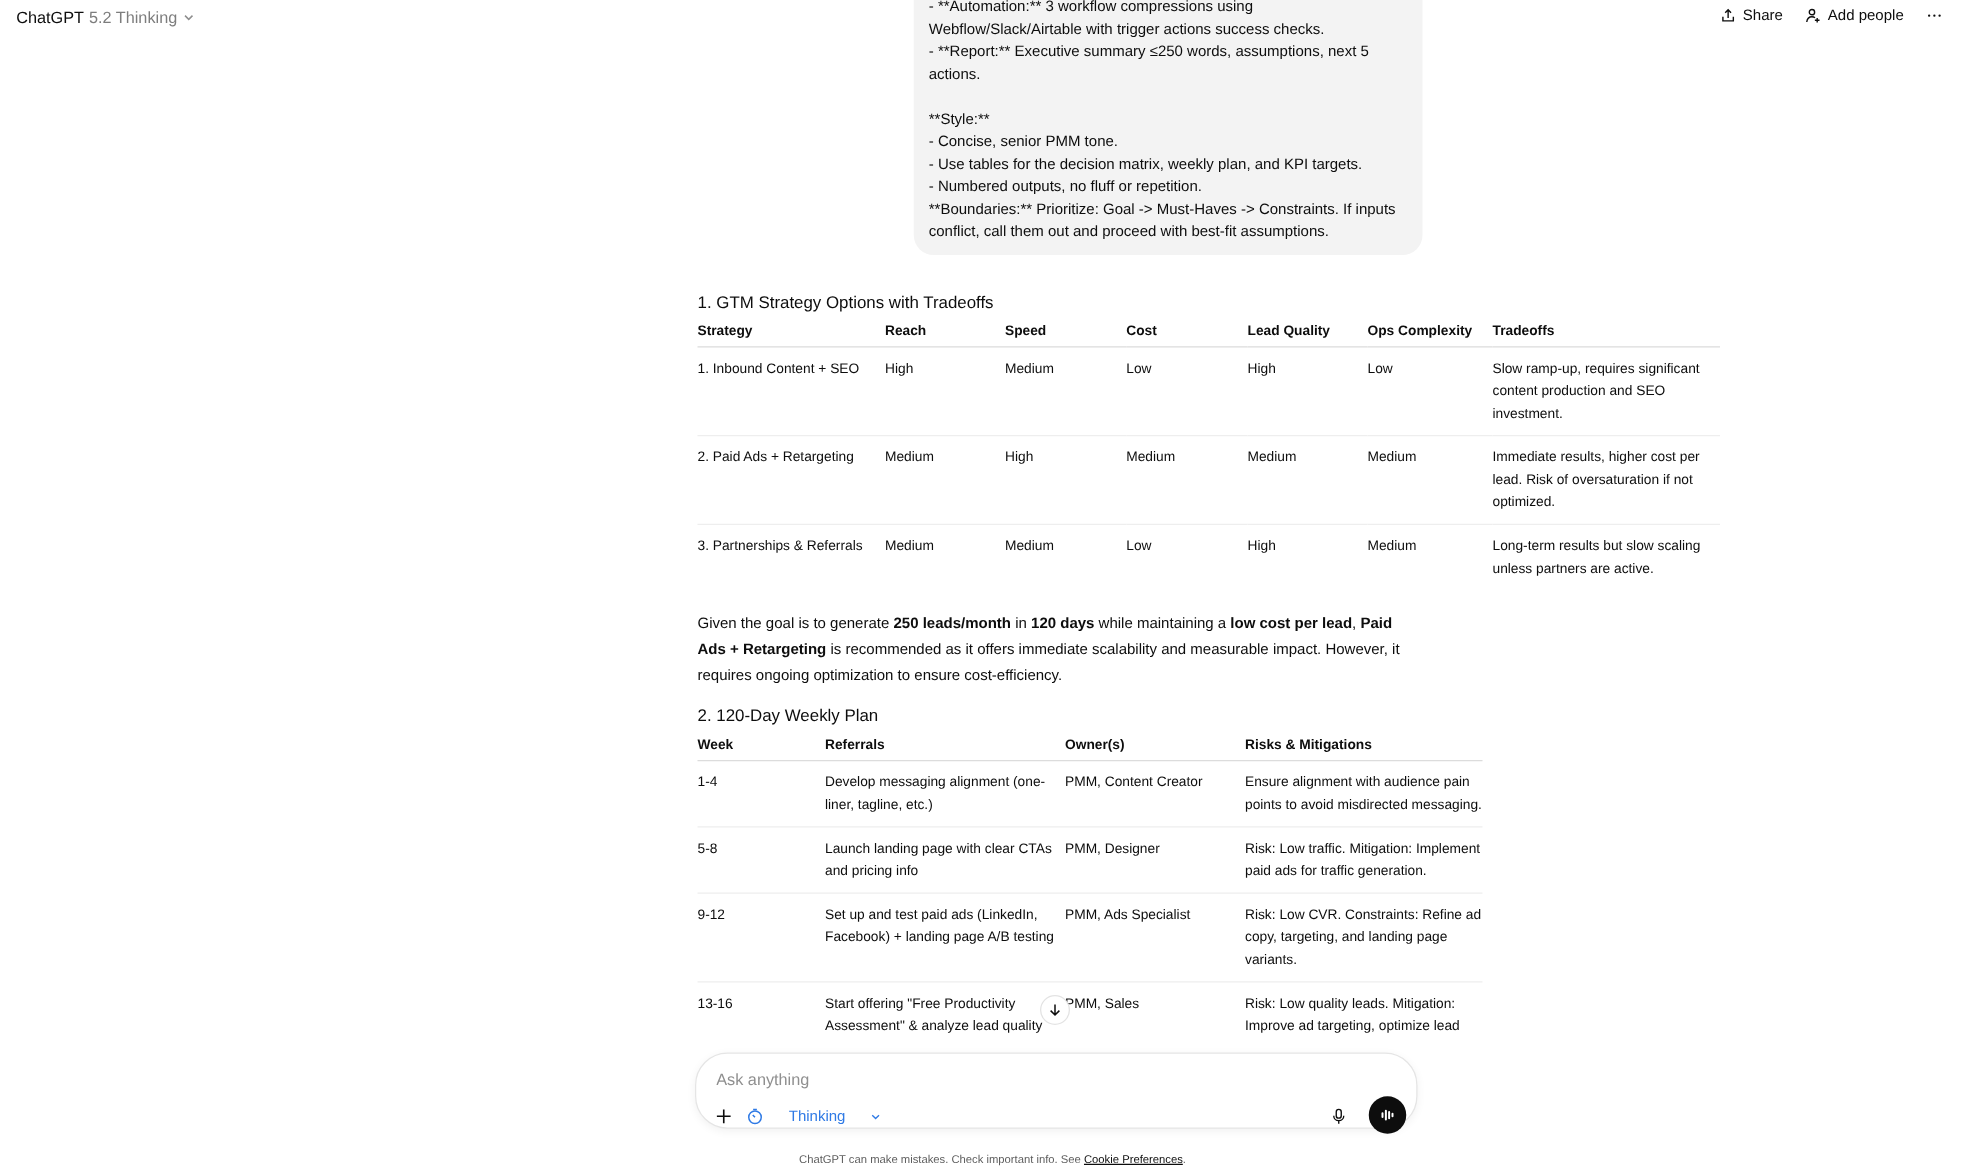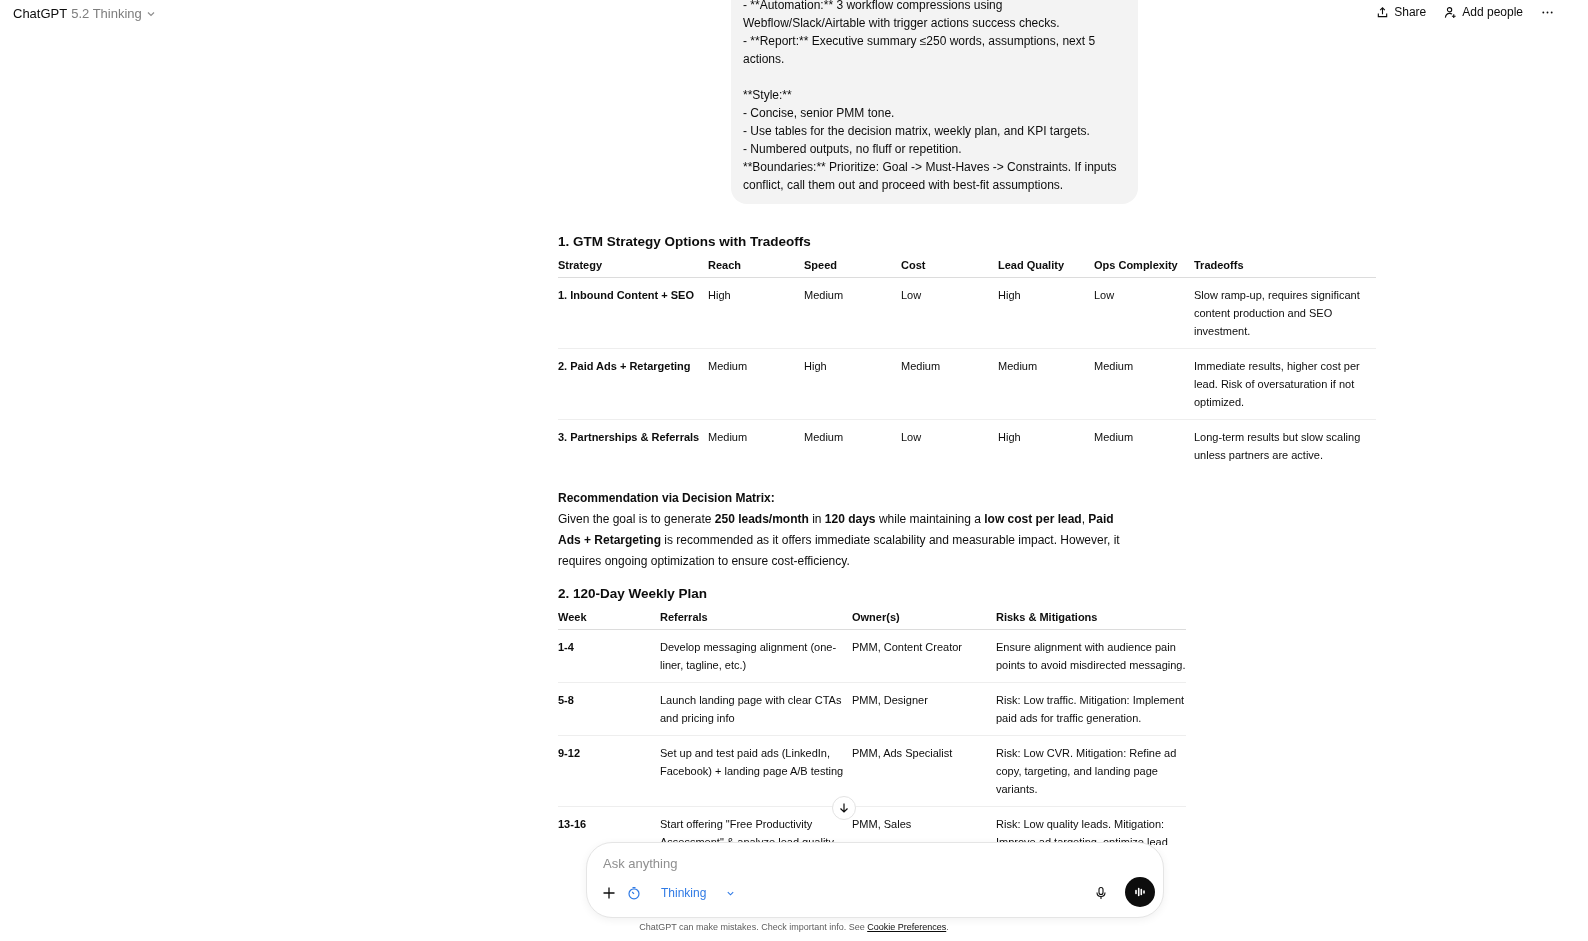--- a/index.html
+++ b/index.html
@@ -16,45 +16,45 @@
   .top-btn { display: flex; align-items: center; gap: 5px; cursor: pointer; color: #0d0d0d; }
   .top-btn svg { width: 13px; height: 13px; }
 
   
   .content { position: absolute; left: 0; top: 0; width: 1588px; height: 845px; overflow: hidden; }
 
   .user-bubble { position: absolute; left: 731px; top: -12px; width: 407px; background: #f3f3f3; border-radius: 0 0 16px 16px; padding: 8px 12px 10px 12px; font-size: 12px; line-height: 18px; color: #0d0d0d; }
   .user-bubble p { white-space: pre-wrap; }
 
   .answer { position: absolute; left: 558px; top: 234px; width: 830px; font-size: 11px; color: #0d0d0d; }
-  h2.sec { font-size: 13.5px; font-weight: 700; margin-bottom: 6px; }
+  h2.sec { font-size: 13.5px; font-weight: 400; margin-bottom: 6px; }
   table { border-collapse: collapse; font-size: 11px; }
   th { text-align: left; font-weight: 600; padding: 4px 0 6px 0; border-bottom: 1.5px solid #dcdcdc; }
   td { vertical-align: top; padding: 8px 0 8px 0; line-height: 18px; border-bottom: 1px solid #eeeeee; }
   tr:last-child td { border-bottom: none; }
-  td.strong { font-weight: 700; }
+  td.strong { font-weight: 400; }
 
   .gtm-table { width: 818px; }
   .gtm-table col.c1 { width: 150px; } .gtm-table col.c2 { width: 96px; } .gtm-table col.c3 { width: 97px; }
   .gtm-table col.c4 { width: 97px; } .gtm-table col.c5 { width: 96px; } .gtm-table col.c6 { width: 100px; } .gtm-table col.c7 { width: 182px; }
 
   .reco { margin-top: 16px; font-size: 12px; line-height: 21px; width: 580px; }
   .reco .title { font-weight: 600; }
   .reco b { font-weight: 600; }
 
   .plan { margin-top: 14px; }
   .plan-table { width: 628px; }
   .plan-table col.p1 { width: 102px; } .plan-table col.p2 { width: 192px; } .plan-table col.p3 { width: 144px; } .plan-table col.p4 { width: 190px; }
 
   
   .scroll-down { position: absolute; left: 832px; top: 796px; width: 24px; height: 24px; border-radius: 50%; background: #ffffff; border: 1px solid #e3e3e3; display: flex; align-items: center; justify-content: center; cursor: pointer; z-index: 4; }
   .scroll-down svg { width: 12px; height: 12px; }
 
   
-  .composer { position: absolute; left: 586px; top: 842px; width: 578px; height: 76px; border: 1px solid #e5e5e5; border-radius: 26px; background: #ffffff; box-shadow: 0 2px 8px rgba(0,0,0,0.06); z-index: 6; }
+  .composer { position: absolute; left: 556px; top: 842px; width: 578px; height: 61px; border: 1px solid #e5e5e5; border-radius: 26px; background: #ffffff; box-shadow: 0 2px 8px rgba(0,0,0,0.06); z-index: 6; }
   .composer input { position: absolute; left: 16px; top: 8px; width: 520px; height: 24px; border: none; outline: none; font-size: 13px; color: #0d0d0d; background: transparent; font-family: "Liberation Sans", sans-serif; }
   .composer input::placeholder { color: #8f8f8f; }
   .plus-btn { position: absolute; left: 12px; top: 40px; width: 20px; height: 20px; display: flex; align-items: center; justify-content: center; cursor: pointer; }
   .plus-btn svg { width: 14px; height: 14px; }
   .think-pill { position: absolute; left: 40px; top: 40px; height: 20px; display: flex; align-items: center; gap: 20px; color: #2f7ae5; font-size: 12px; cursor: pointer; }
   .think-pill svg { width: 14px; height: 14px; }
   .think-pill .chev { width: 9px; height: 9px; }
   .mic-btn { position: absolute; right: 52px; top: 40px; width: 20px; height: 20px; display: flex; align-items: center; justify-content: center; cursor: pointer; }
   .mic-btn svg { width: 14px; height: 14px; }
   .voice-btn { position: absolute; right: 8px; top: 34px; width: 30px; height: 30px; border-radius: 50%; background: #0d0d0d; display: flex; align-items: center; justify-content: center; cursor: pointer; }
@@ -161,21 +161,20 @@
           <td>Medium</td>
           <td>Low</td>
           <td>High</td>
           <td>Medium</td>
           <td>Long-term results but slow scaling unless partners are active.</td>
         </tr>
       </tbody>
     </table>
 
     <div class="reco">
-      <div class="title">Recommendation via Decision Matrix:</div>
       <div><span>Given the goal is to generate </span><b>250 leads/month</b><span> in </span><b>120 days</b><span> while maintaining a </span><b>low cost per lead</b><span>, </span><b>Paid Ads + Retargeting</b><span> is recommended as it offers immediate scalability and measurable impact. However, it requires ongoing optimization to ensure cost-efficiency.</span></div>
     </div>
 
     <div class="plan">
       <h2 class="sec">2. 120-Day Weekly Plan</h2>
       <table class="plan-table">
         <colgroup>
             <col class="p1">
             <col class="p2">
             <col class="p3">
@@ -199,21 +198,21 @@
           <tr>
             <td class="strong">5-8</td>
             <td>Launch landing page with clear CTAs and pricing info</td>
             <td>PMM, Designer</td>
             <td>Risk: Low traffic. Mitigation: Implement paid ads for traffic generation.</td>
           </tr>
           <tr>
             <td class="strong">9-12</td>
             <td>Set up and test paid ads (LinkedIn, Facebook) + landing page A/B testing</td>
             <td>PMM, Ads Specialist</td>
-            <td>Risk: Low CVR. Mitigation: Refine ad copy, targeting, and landing page variants.</td>
+            <td>Risk: Low CVR. Constraints: Refine ad copy, targeting, and landing page variants.</td>
           </tr>
           <tr>
             <td class="strong">13-16</td>
             <td>Start offering "Free Productivity Assessment" &amp; analyze lead quality</td>
             <td>PMM, Sales</td>
             <td>Risk: Low quality leads. Mitigation: Improve ad targeting, optimize lead</td>
           </tr>
         </tbody>
       </table>
     </div>

